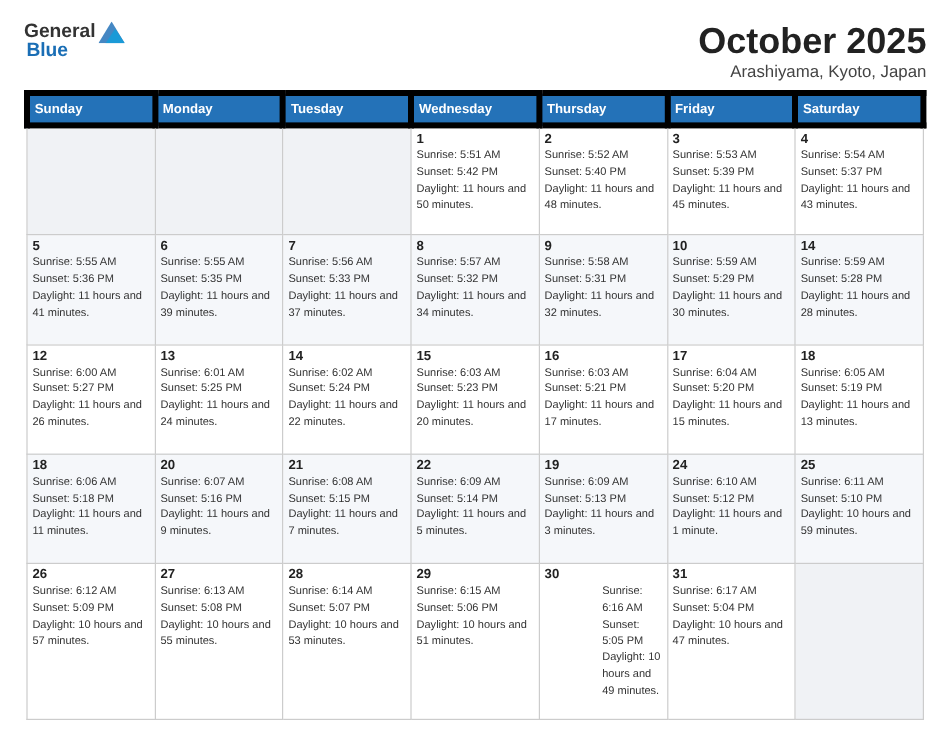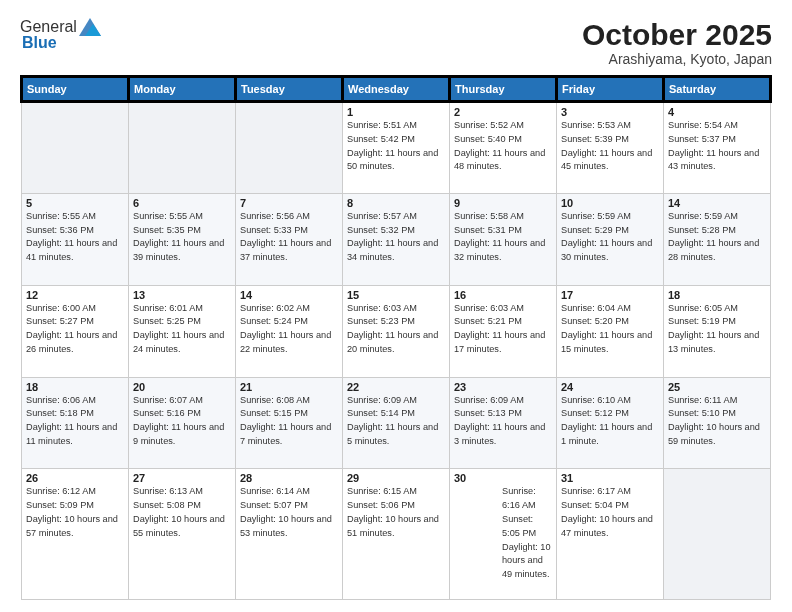--- a/index.html
+++ b/index.html
@@ -25,21 +25,21 @@
     }
     .logo {
       display: flex;
       flex-direction: column;
       align-items: flex-start;
     }
     .logo-text {
       display: flex;
       align-items: center;
       font-size: 16px;
-      font-weight: normal;
+      font-weight: bold;
     }
     .logo-general {
       color: #333;
     }
     .logo-blue {
       color: #1a6eb5;
     }
     .logo-icon {
       width: 22px;
       height: 18px;
@@ -64,21 +64,21 @@
       width: 100%;
       border: 1px solid #ccc;
     }
     .calendar th {
       background-color: #2472b8;
       color: #fff;
       font-size: 11px;
       font-weight: bold;
       padding: 5px 4px;
       text-align: left;
-      border: 3px solid #000000;
+      border: 5px solid #000000;
     }
     .calendar td {
       vertical-align: top;
       border: 1px solid #ccc;
       padding: 3px 4px;
       font-size: 9.2px;
       color: #222;
       width: calc(100% / 7);
       height: 82px;
       background: #fff;
@@ -272,21 +272,21 @@
 Sunset: 5:15 PM
 Daylight: 11 hours and 7 minutes.</div>
           </td>
           <td>
             <span class="day-number">22</span>
             <div class="day-info" style="white-space: pre-line;">Sunrise: 6:09 AM
 Sunset: 5:14 PM
 Daylight: 11 hours and 5 minutes.</div>
           </td>
           <td>
-            <span class="day-number">23</span>
+            <span class="day-number">19</span>
             <div class="day-info" style="white-space: pre-line;">Sunrise: 6:09 AM
 Sunset: 5:13 PM
 Daylight: 11 hours and 3 minutes.</div>
           </td>
           <td>
             <span class="day-number">24</span>
             <div class="day-info" style="white-space: pre-line;">Sunrise: 6:10 AM
 Sunset: 5:12 PM
 Daylight: 11 hours and 1 minute.</div>
           </td>

